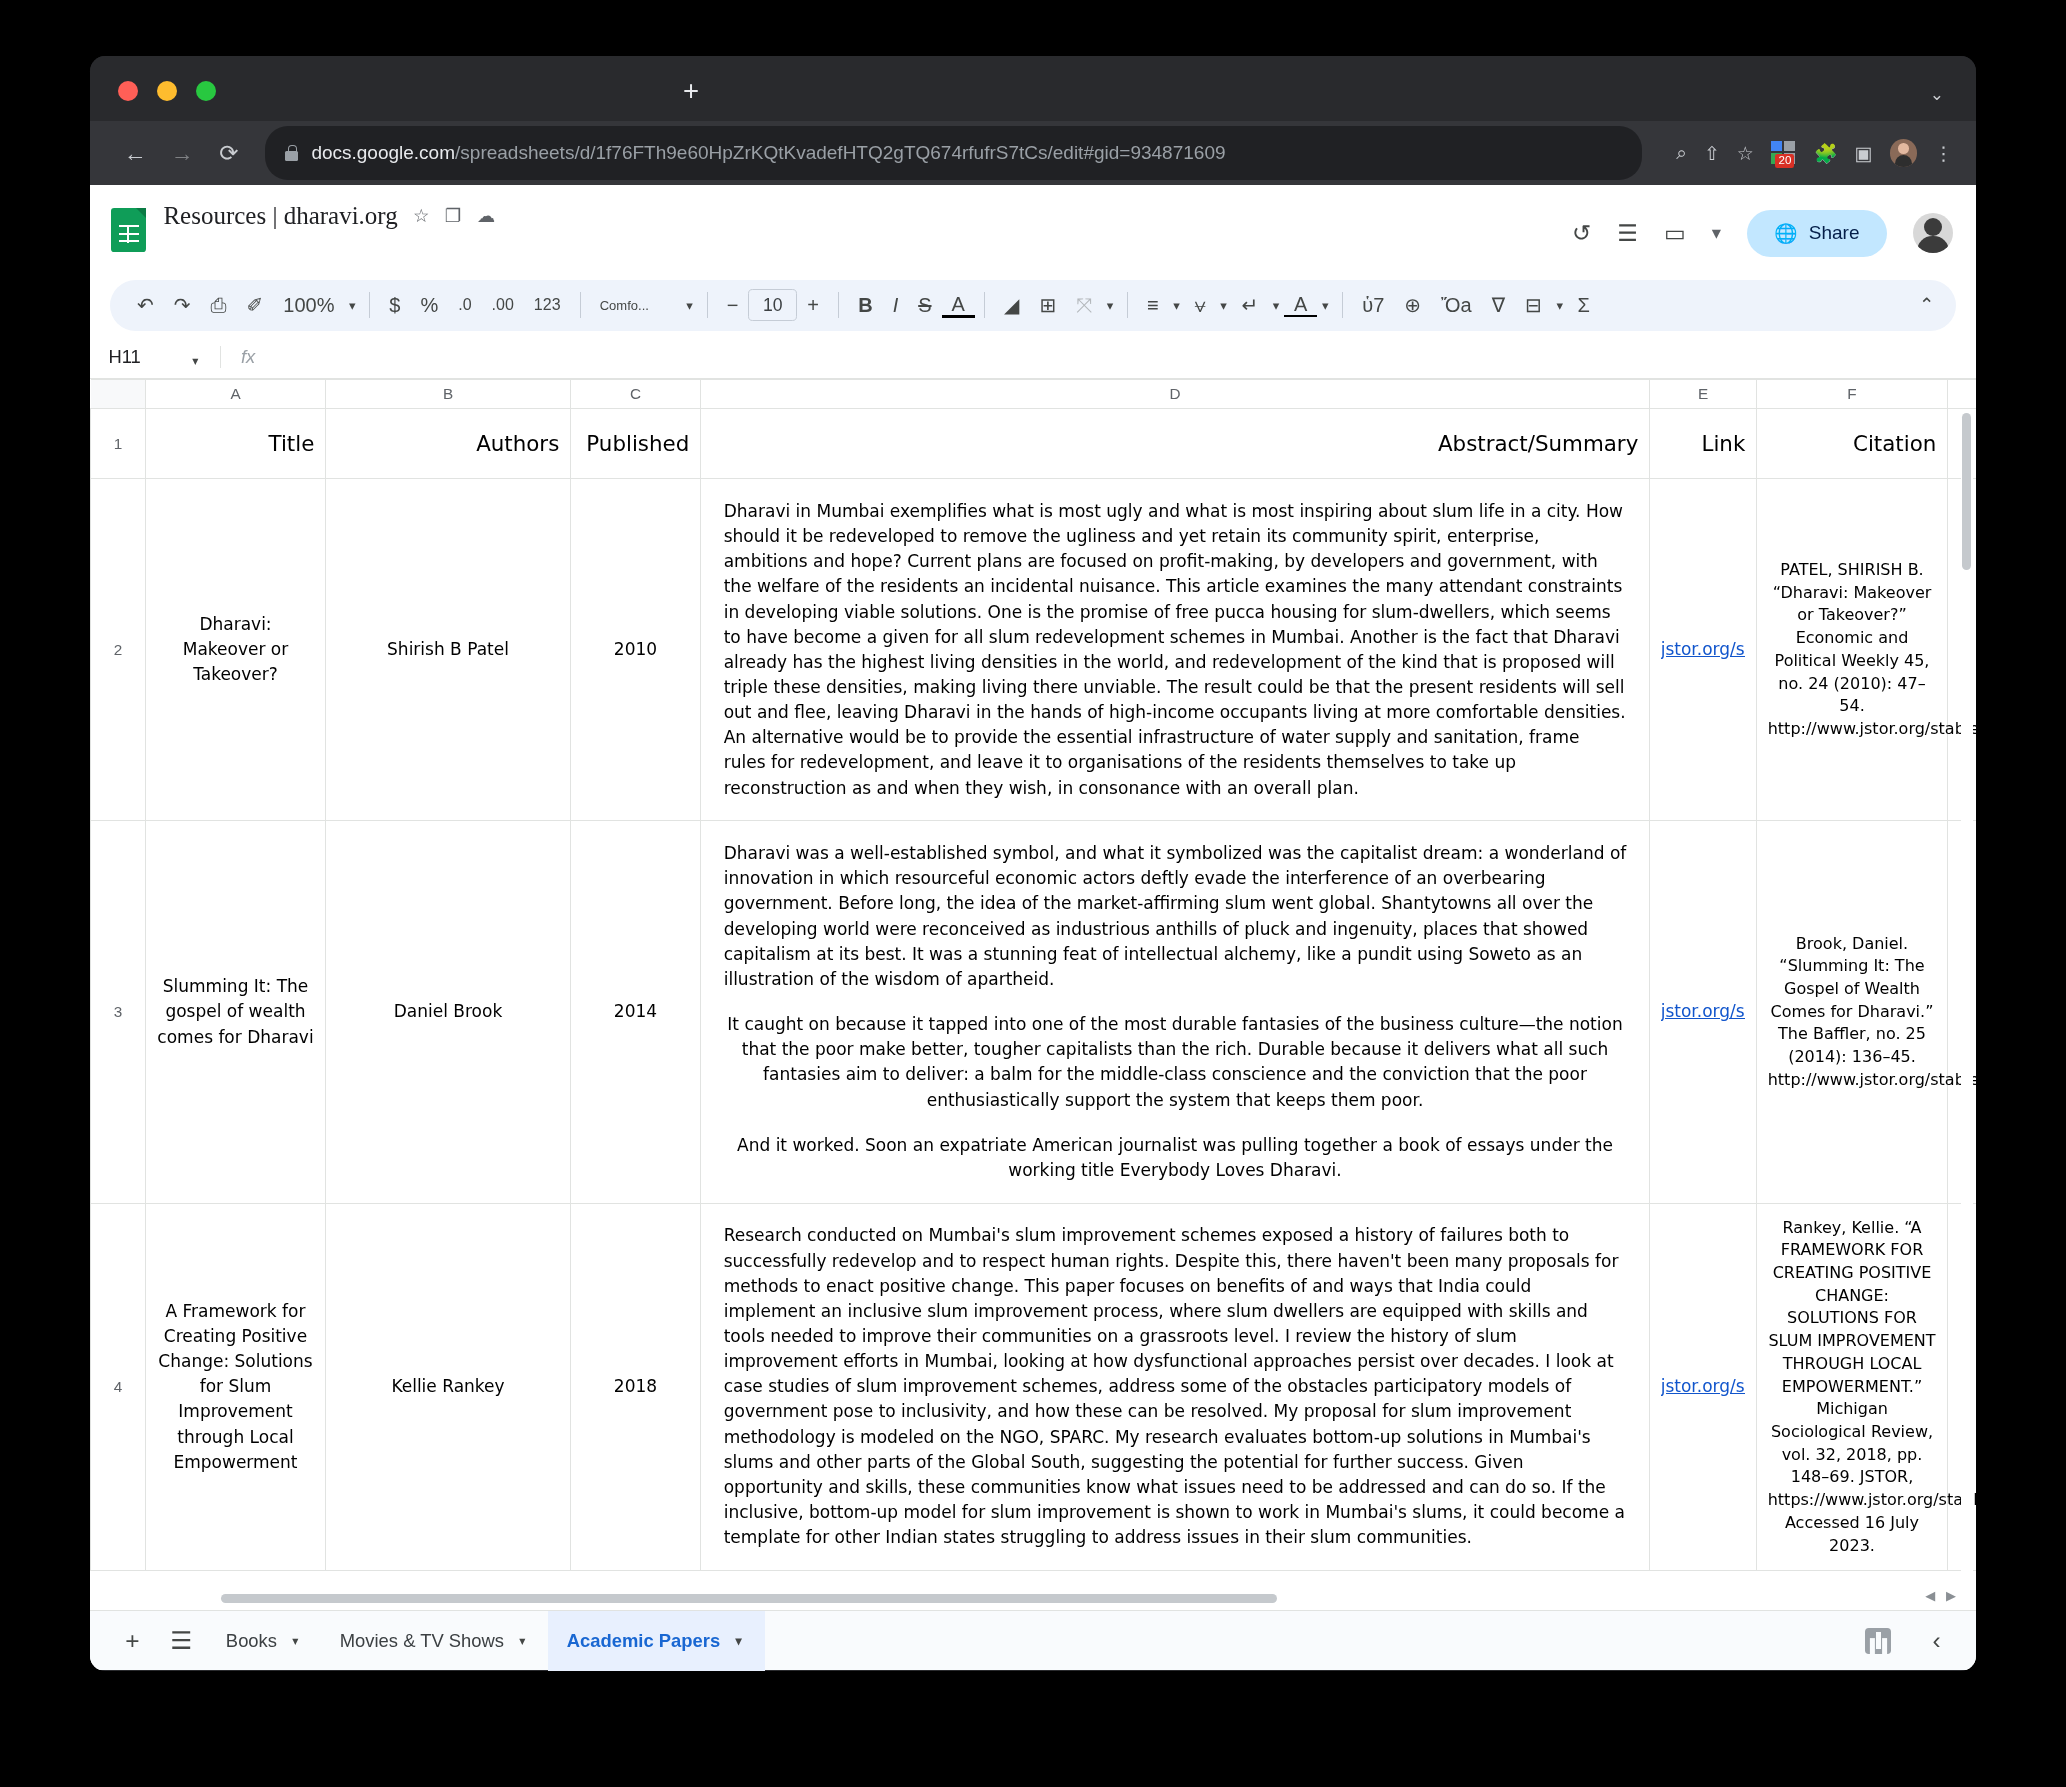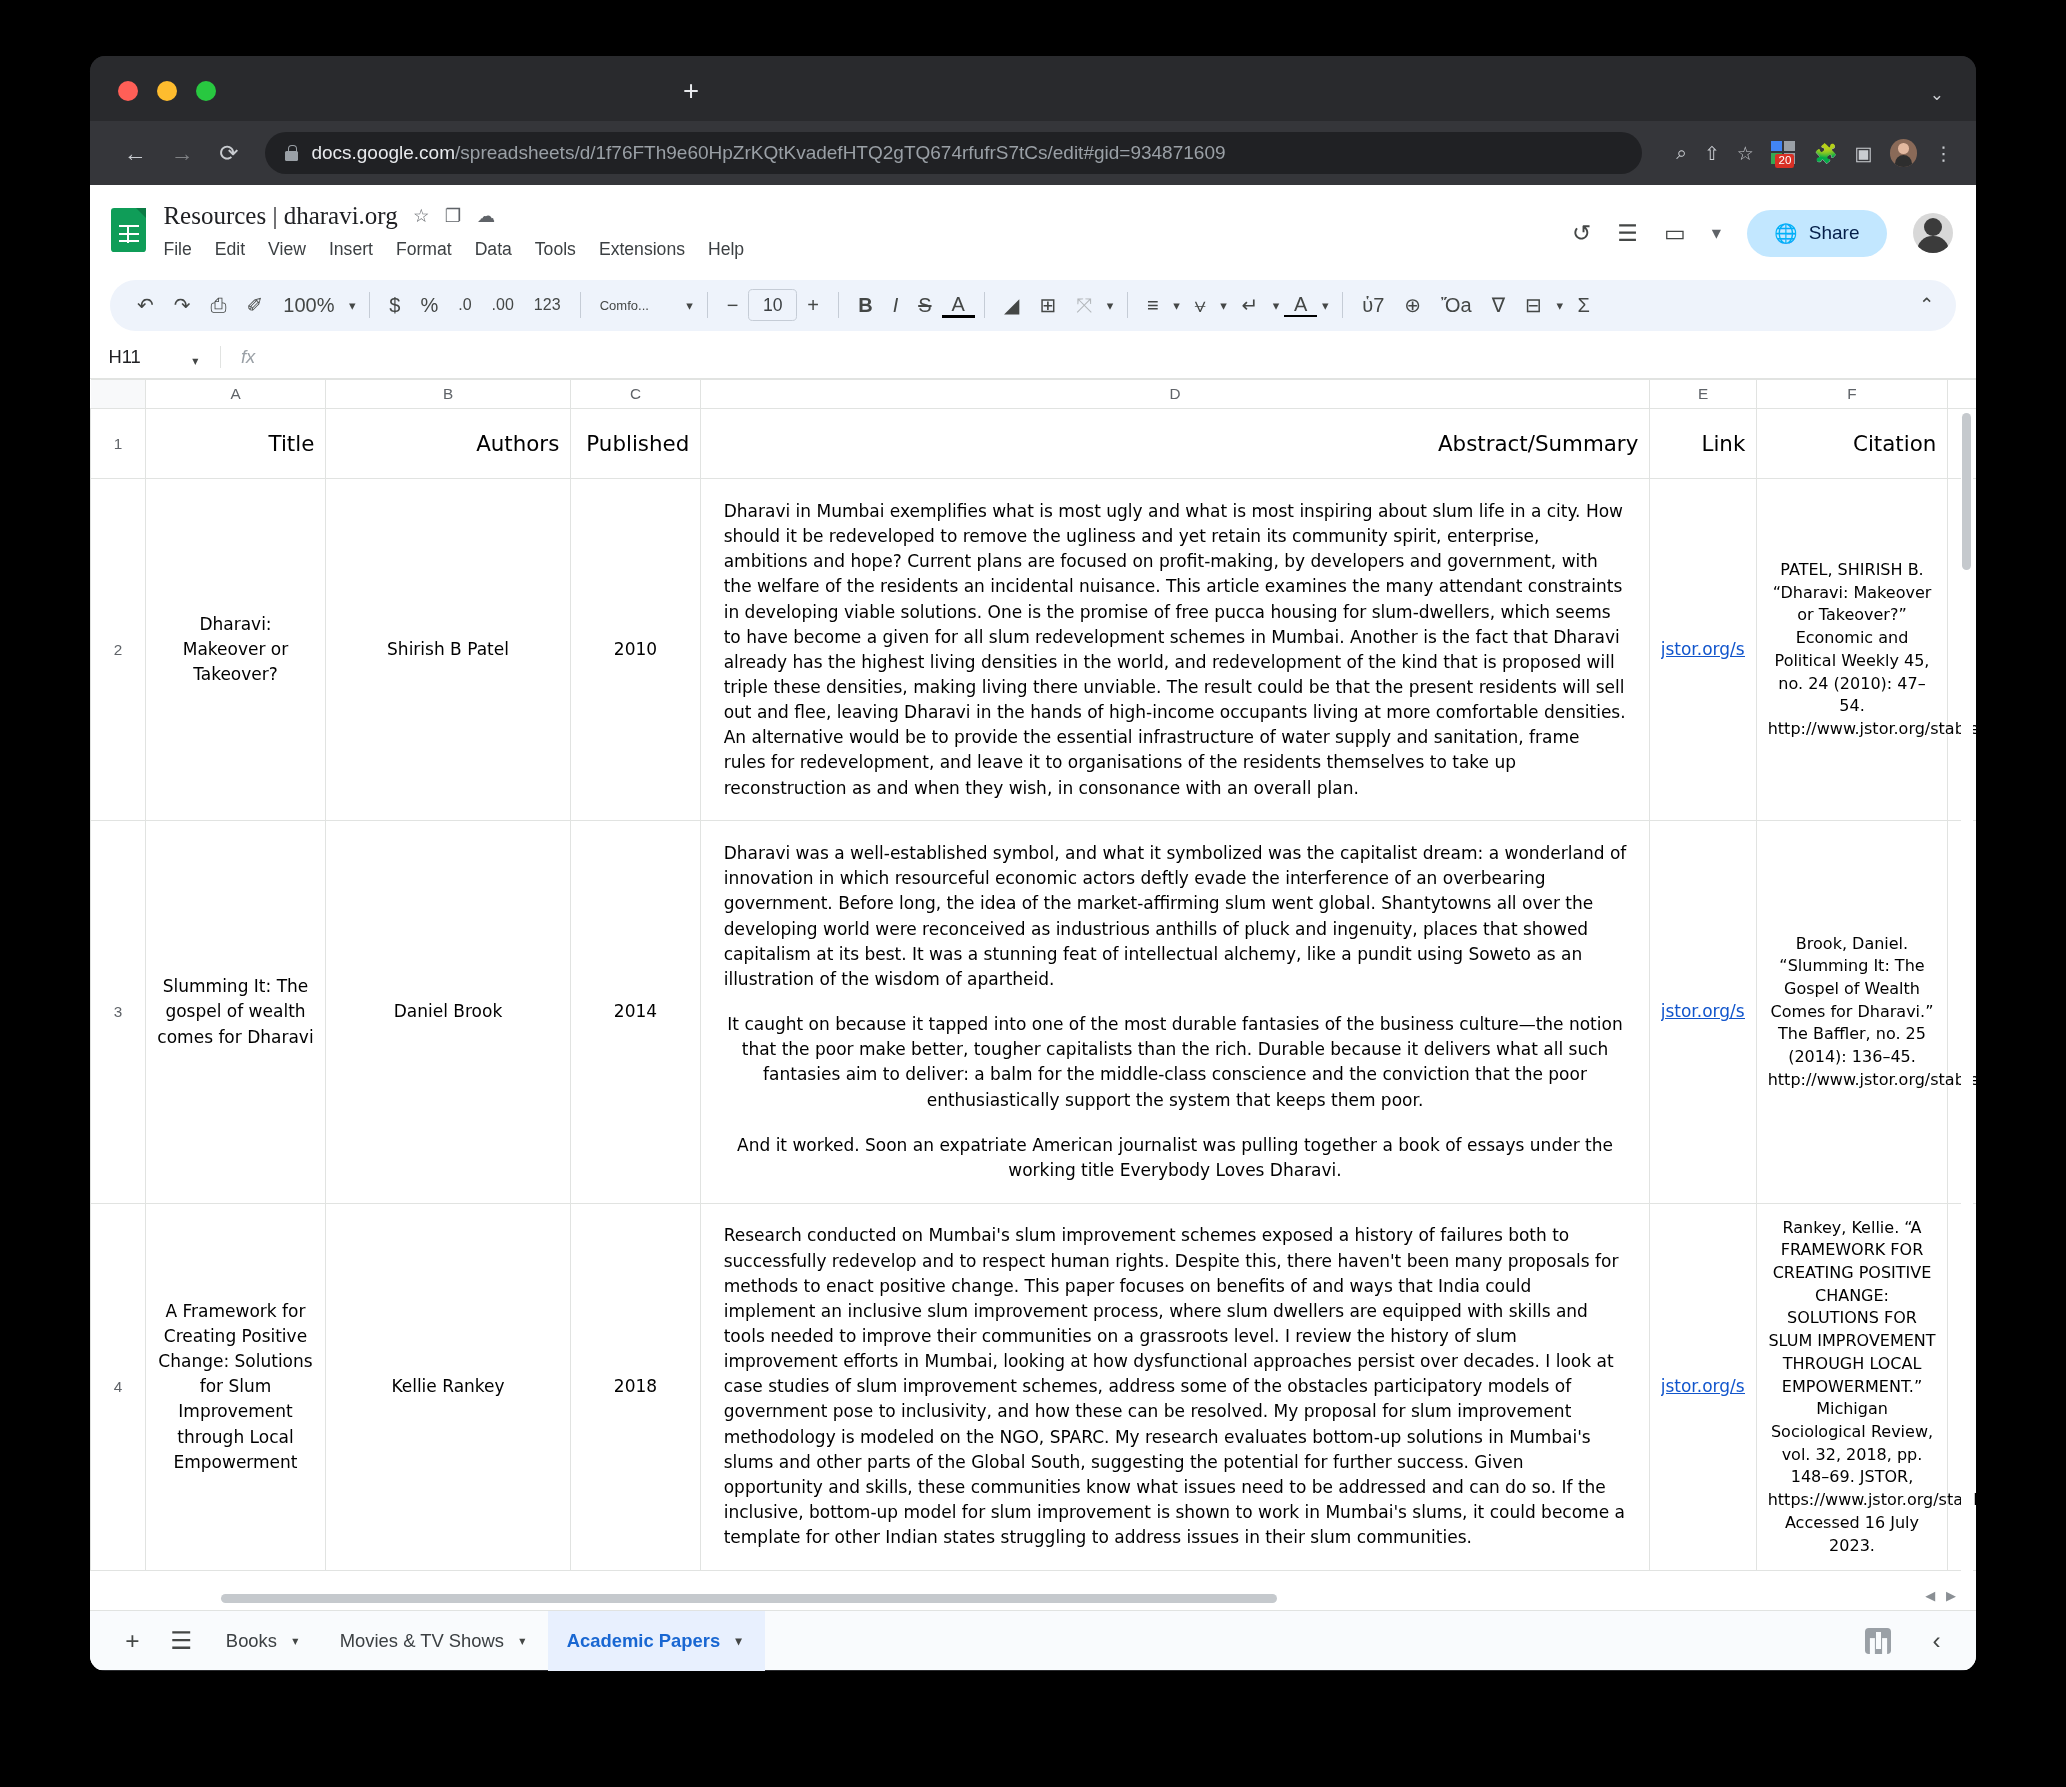--- a/index.html
+++ b/index.html
@@ -68,21 +68,21 @@
 
   
   .omnirow {
     height: 64px; background: #35363a;
     display: flex; align-items: center; gap: 0;
     padding: 0 23px 0 21.4px;
   }
   .navbtn { color: #c9ccd0; font-size: 23px; width: 47px; text-align: center; }
   .navbtn.dim { color: #7f8184; }
   .omnibox {
-    flex: 1; height: 42px; margin: 0 17px 0 12.2px;
+    flex: 1; height: 54px; margin: 0 17px 0 12.2px;
     background: #202124; border-radius: 23px;
     display: flex; align-items: center; padding: 0 20px; gap: 13.8px;
     overflow: hidden;
   }
   .lock { width: 13px; height: 16px; position: relative; flex: none; }
   .lock::before {
     content:""; position:absolute; left:0; bottom:0; width:13px; height:10px;
     background:#9aa0a6; border-radius:1.5px;
   }
   .lock::after {
@@ -323,31 +323,20 @@
     <div class="sheets">
 
       <div class="sheets-head">
         <span class="sheets-logo"></span>
         <div class="title-block">
           <div class="doc-title-row">
             <span class="doc-title">Resources | dharavi.org</span>
             <span class="ic">☆</span>
             <span class="ic">❐</span>
             <span class="ic">☁</span>
-          </div>
-          <div class="menubar">
-            <span class="menuitem">File</span>
-            <span class="menuitem">Edit</span>
-            <span class="menuitem">View</span>
-            <span class="menuitem">Insert</span>
-            <span class="menuitem">Format</span>
-            <span class="menuitem">Data</span>
-            <span class="menuitem">Tools</span>
-            <span class="menuitem">Extensions</span>
-            <span class="menuitem">Help</span>
           </div>
         </div>
         <div class="head-right">
           <span class="head-icon">↺</span>
           <span class="head-icon">☰</span>
           <span class="head-icon">▭</span>
           <span class="ic">▾</span>
           <span class="share-btn">
             <span>🌐</span>
             <span>Share</span>

